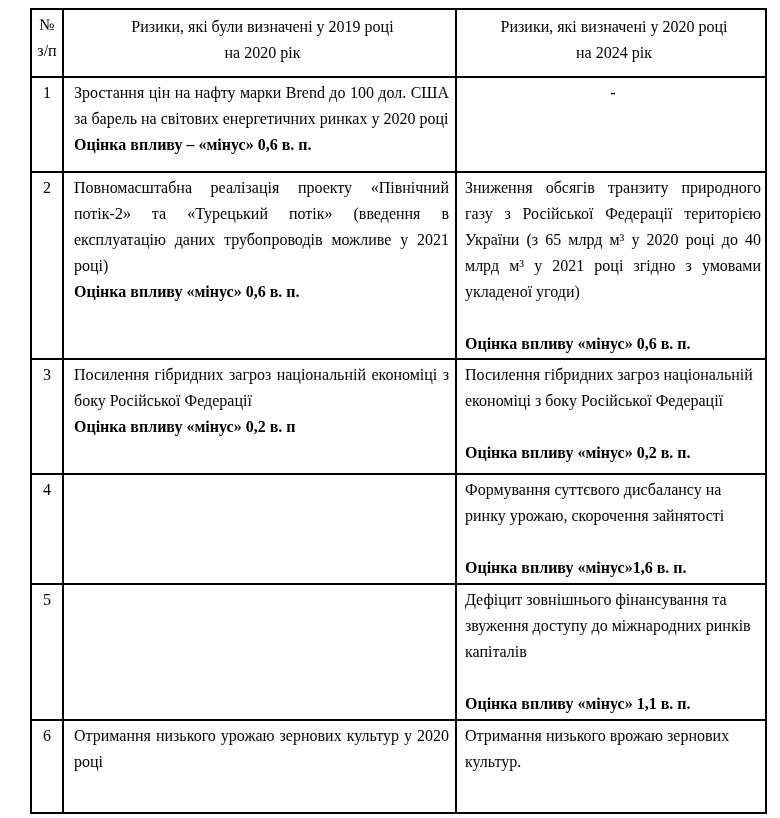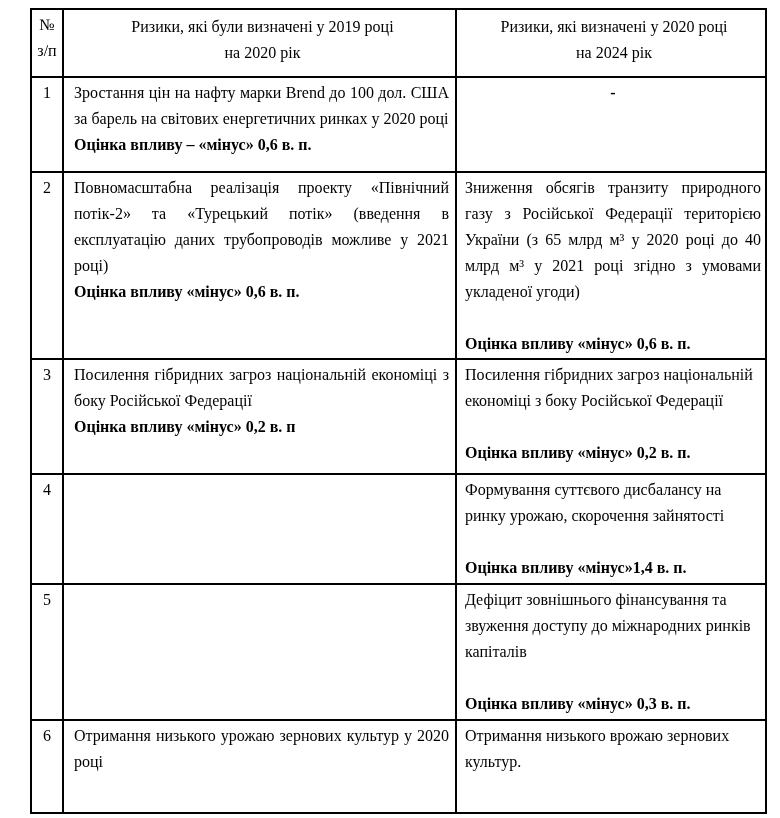--- a/index.html
+++ b/index.html
@@ -105,30 +105,30 @@
         <p class="txtL">Посилення гібридних загроз національній економіці з боку Російської Федерації</p>
         <p class="impact gap">Оцінка впливу «мінус» 0,2 в. п.</p>
       </td>
     </tr>
 
     <tr class="r4">
       <td class="num">4</td>
       <td class="cell"></td>
       <td class="cellR">
         <p class="txtL">Формування суттєвого дисбалансу на ринку урожаю, скорочення зайнятості</p>
-        <p class="impact gap">Оцінка впливу «мінус»1,4 в. п.</p>
+        <p class="impact gap">Оцінка впливу «мінус»1,6 в. п.</p>
       </td>
     </tr>
 
     <tr class="r5">
       <td class="num">5</td>
       <td class="cell"></td>
       <td class="cellR">
         <p class="txtL">Дефіцит зовнішнього фінансування та звуження доступу до міжнародних ринків капіталів</p>
-        <p class="impact gap">Оцінка впливу «мінус» 0,3 в. п.</p>
+        <p class="impact gap">Оцінка впливу «мінус» 1,1 в. п.</p>
       </td>
     </tr>
 
     <tr class="r6">
       <td class="num">6</td>
       <td class="cell">
         <p class="txt">Отримання низького урожаю зернових культур у 2020 році</p>
 
       </td>
       <td class="cellR">

